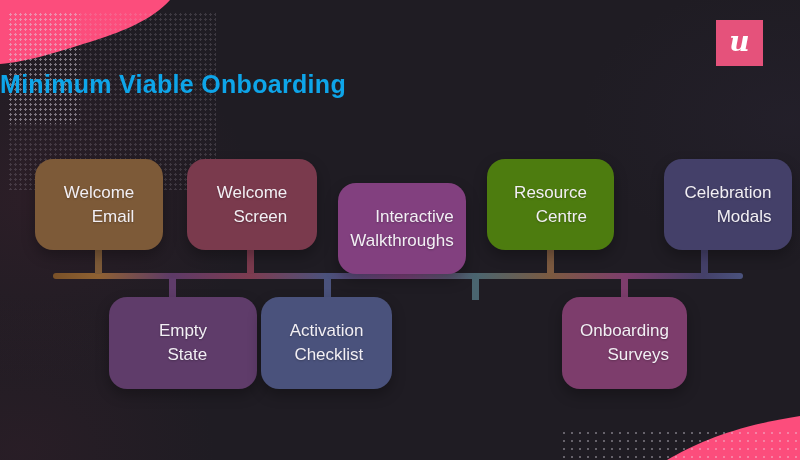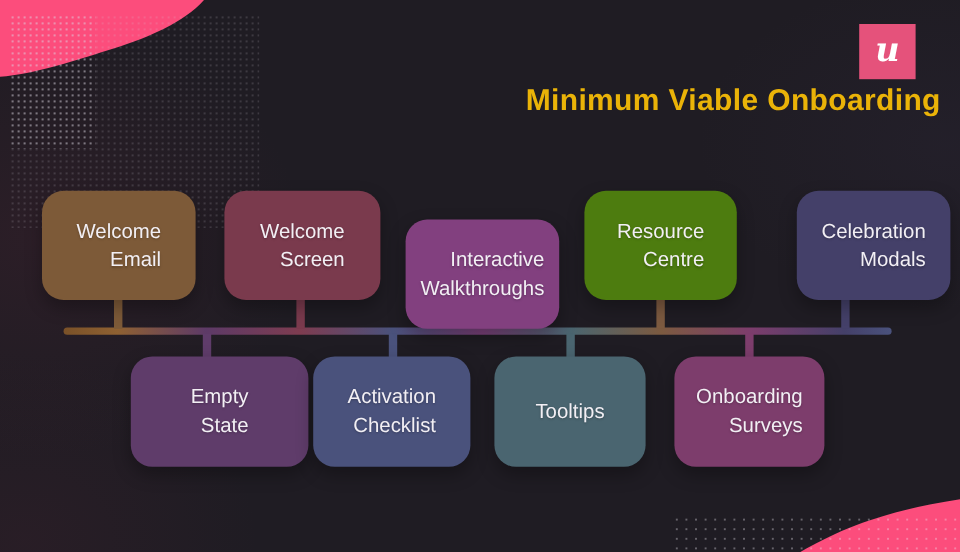--- a/index.html
+++ b/index.html
@@ -29,22 +29,22 @@
     left:8px;top:12px;width:72px;height:112px;
     background-image:radial-gradient(rgba(222,218,228,0.38) 1px, transparent 1.2px);
     background-size:5px 5px;
   }
   .dots-br{
     left:560px;top:429px;width:240px;height:31px;
     background-image:radial-gradient(rgba(235,230,240,0.35) 1px, transparent 1.2px);
     background-size:8px 8px;
   }
   .title{
-    position:absolute;top:70px;left:0;width:784px;text-align:right;
-    font-size:25px;font-weight:700;color:#eab308;letter-spacing:0.3px;z-index:3;
+    position:absolute;top:70px;left:0;width:784px;text-align:left;
+    font-size:25px;font-weight:700;color:#0ea5e9;letter-spacing:0.3px;z-index:3;
   }
   .logo{
     position:absolute;left:716px;top:20px;width:47px;height:46px;
     display:flex;align-items:center;justify-content:center;z-index:3;
   }
   .logo-letter{
     color:#fff;font-family:"DejaVu Serif",serif;font-style:italic;
     font-size:28px;font-weight:700;transform:translateY(-2px);
   }
   .bar{
@@ -131,21 +131,18 @@
   </div>
 
   <div class="node row-bottom b1" style="background: rgb(95, 60, 106);">
     <span class="node-label">Empty
 State</span>
   </div>
   <div class="node row-bottom b2" style="background: rgb(74, 82, 124);">
     <span class="node-label">Activation
 Checklist</span>
   </div>
-  <div class="node row-bottom b3" style="background: rgb(74, 101, 112);">
-    <span class="node-label">Tooltips</span>
-  </div>
   <div class="node row-bottom b4" style="background: rgb(125, 61, 108);">
     <span class="node-label">Onboarding
 Surveys</span>
   </div>
 
 </div>
 
 </body></html>

